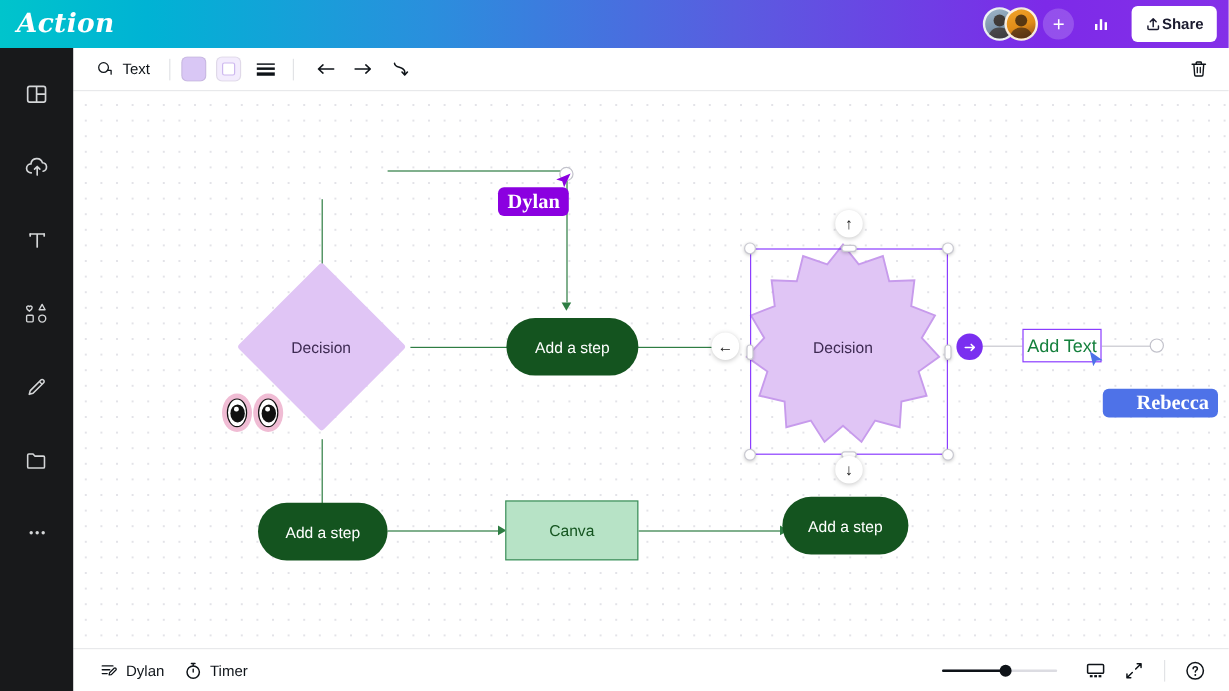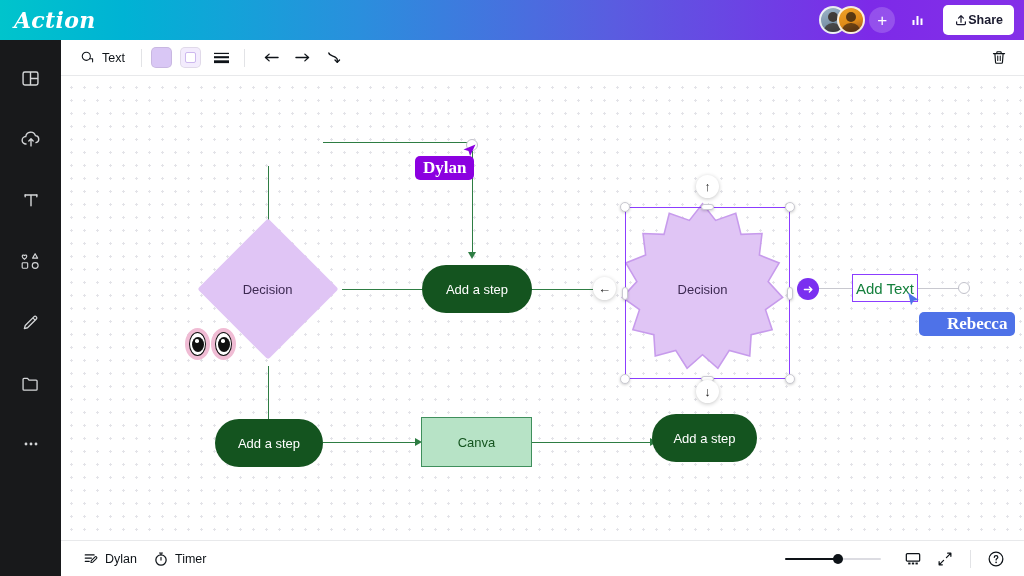--- a/index.html
+++ b/index.html
@@ -461,21 +461,21 @@
         <path d="M14.5 2.5L2.5 7.5l5 1.6 1.6 5z" fill="#8b00e0"></path>
       </svg>
     </div>
     <div class="cursor-label cur-dylan" style="left:354px; top:80px;">Dylan</div>
 
     <div class="cursor-ptr" style="left:840px; top:215px;">
       <svg width="20" height="20" viewBox="0 0 20 20">
         <path d="M5.5 2.5l12 5-5 1.6-1.6 5z" fill="#4e72e8" transform="rotate(12 10 10)"></path>
       </svg>
     </div>
-    <div class="cursor-label cur-rebecca" style="left:858px; top:236px;padding-left:28px;">Rebecca</div>
+    <div class="cursor-label cur-rebecca" style="left:858px; top:248px;padding-left:28px;">Rebecca</div>
   </div>
 
   <div class="bottombar">
     <div class="bb-item">
       <svg width="16" height="16" viewBox="0 0 18 18" fill="none">
         <path d="M2.5 4.4h10M2.5 8h7M2.5 11.6h4.6" stroke="#0e1318" stroke-width="1.3" stroke-linecap="round"></path>
         <path d="M11 12.6l4.3-4.3a1.1 1.1 0 0 0 0-1.5l-.2-.2a1.1 1.1 0 0 0-1.5 0L9.3 10.9l-.4 2 2.1-.3z" stroke="#0e1318" stroke-width="1.2" stroke-linejoin="round"></path>
       </svg>
       <span>Dylan</span>
     </div>

